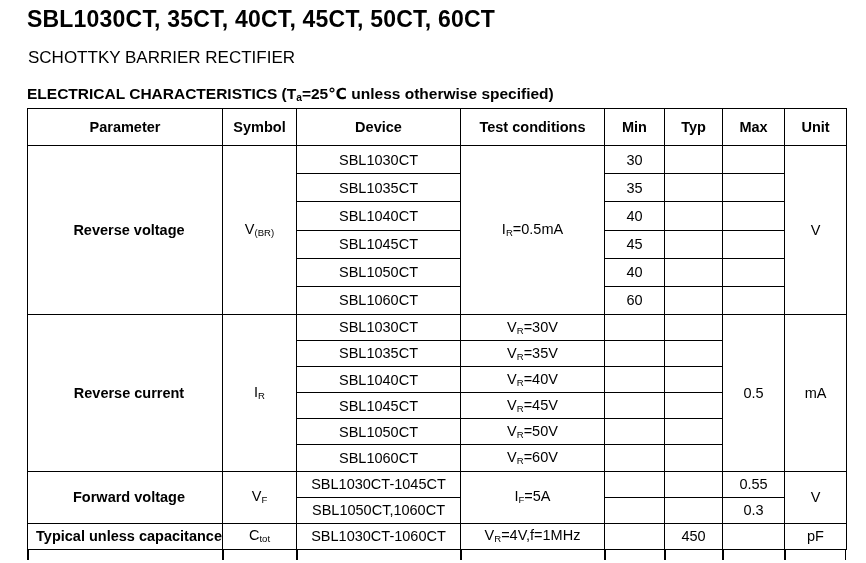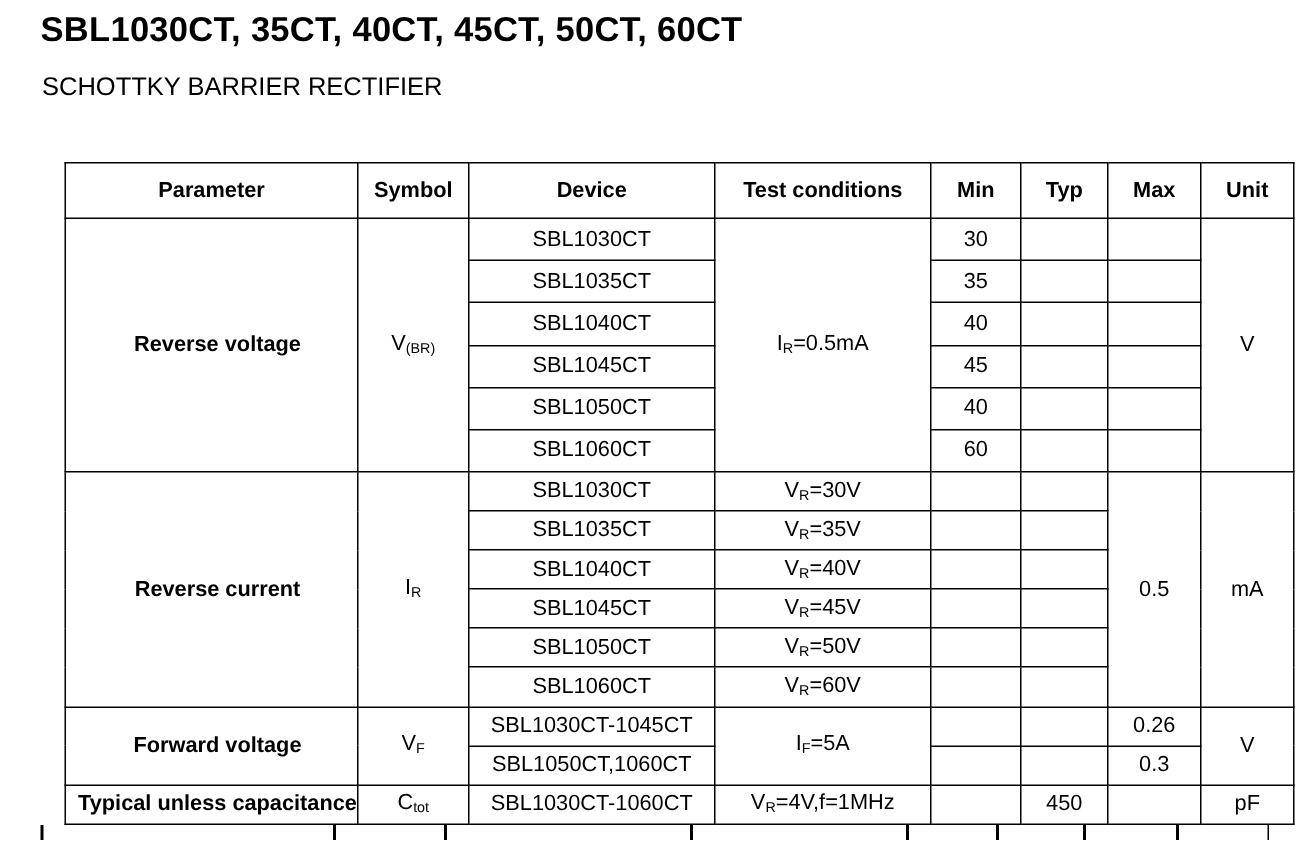--- a/index.html
+++ b/index.html
@@ -7,21 +7,21 @@
     position:relative;width:866px;height:563px;overflow:hidden;
     background:#ffffff;color:#000;
     font-family:"Liberation Sans","DejaVu Sans",sans-serif;
   }
   .title{position:absolute;left:27px;top:6px;font-size:23px;font-weight:700;white-space:nowrap;letter-spacing:.2px;}
   .subtitle{position:absolute;left:28px;top:48px;font-size:17px;font-weight:400;white-space:nowrap;}
   .heading{position:absolute;left:27px;top:85px;font-size:15.5px;font-weight:700;white-space:nowrap;}
   .sub{font-size:.66em;vertical-align:-.22em;letter-spacing:0;}
   table.ec{
     position:absolute;left:27px;top:108px;width:819px;height:442px;
-    border-collapse:collapse;table-layout:fixed;margin-left:16px;
+    border-collapse:collapse;table-layout:fixed;
   }
   .ec th,.ec td{
     border:1.5px solid #000;padding:0;margin:0;
     text-align:center;vertical-align:middle;
     font-size:14.5px;line-height:1.12;overflow:hidden;white-space:nowrap;
   }
   .ec th{font-weight:700;}
   td.param{text-align:center;padding-left:8px;font-weight:700;}
   tr.hd{height:37px;}
   tr.rv{height:28px;}
@@ -31,20 +31,21 @@
   .stub{position:absolute;top:550px;width:1.5px;height:10px;background:#000;}
 </style>
 </head>
 <body>
 
 <div class="page">
 
   <div class="title">SBL1030CT, 35CT, 40CT, 45CT, 50CT, 60CT</div>
   <div class="subtitle">SCHOTTKY BARRIER RECTIFIER</div>
 
+  <div class="heading"><span>ELECTRICAL CHARACTERISTICS (T</span><span class="sub">a</span><span>=25℃ unless otherwise specified)</span></div>
 
   <table class="ec">
     <colgroup>
       <col style="width:195px">
         <col style="width:74px">
         <col style="width:164px">
         <col style="width:144px">
       <col style="width:60px">
         <col style="width:58px">
         <col style="width:62px">
@@ -145,21 +146,21 @@
       <td></td>
     </tr>
 
     <tr class="fv">
       <td class="param" rowspan="2">Forward voltage</td>
       <td rowspan="2"><span>V</span><span class="sub">F</span></td>
       <td>SBL1030CT-1045CT</td>
       <td rowspan="2"><span>I</span><span class="sub">F</span><span>=5A</span></td>
       <td></td>
       <td></td>
-      <td>0.26</td>
+      <td>0.55</td>
       <td rowspan="2">V</td>
     </tr>
     <tr class="fv">
       <td>SBL1050CT,1060CT</td>
       <td></td>
       <td></td>
       <td>0.3</td>
     </tr>
 
     <tr class="cap">

